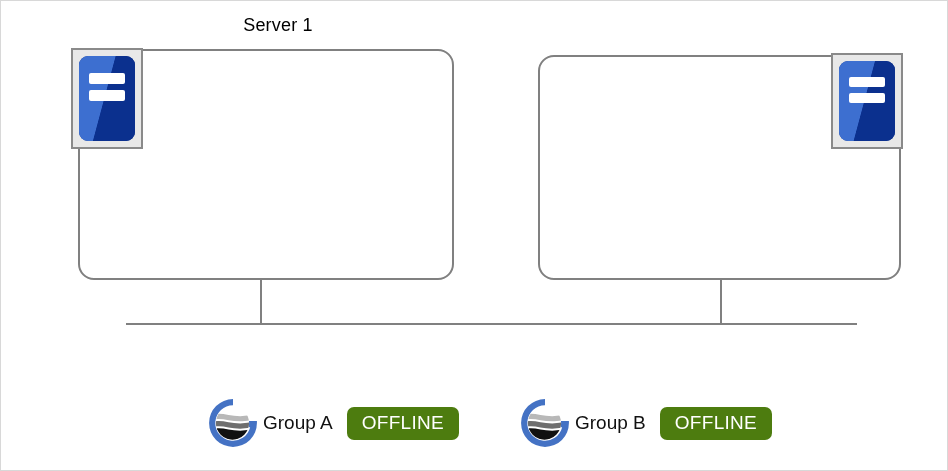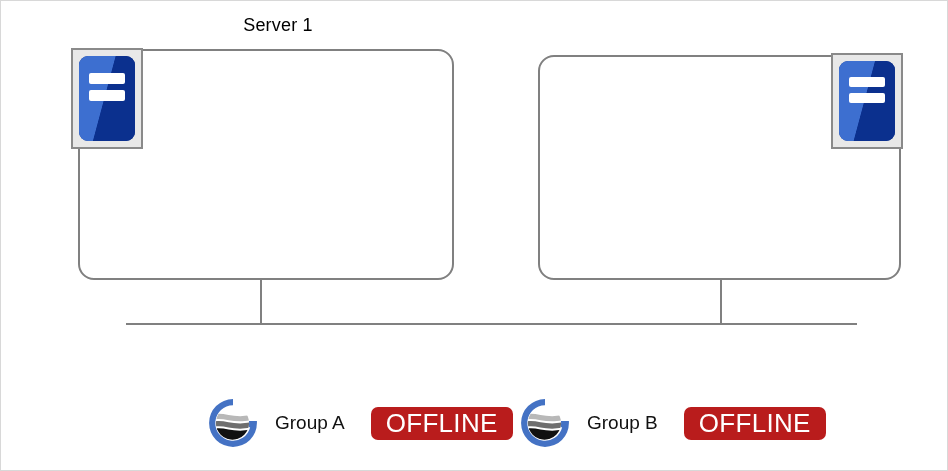--- a/index.html
+++ b/index.html
@@ -86,21 +86,20 @@
     height: 2px;
     background: #808080;
   }
 
   
   .legend-item {
     position: absolute;
     display: flex;
     align-items: center;
     height: 44px;
-    gap: 12px;
   }
   .legend-logo {
     width: 52px;
     height: 52px;
     flex: 0 0 52px;
     display: block;
   }
   .legend-label {
     font-size: 19px;
     color: #111111;
@@ -108,23 +107,23 @@
     margin-right: 14px;
     white-space: nowrap;
   }
   .status-badge {
     display: inline-flex;
     align-items: center;
     justify-content: center;
     height: 33px;
     padding: 0 15px;
     border-radius: 7px;
-    background: #b91c1c;
+    background: #4d7c0f;
     color: #ffffff;
-    font-size: 26px;
+    font-size: 19px;
     letter-spacing: 0.3px;
     white-space: nowrap;
     text-align: right;
   }
 </style>
 </head>
 <body>
 
 <div id="canvas">
 

